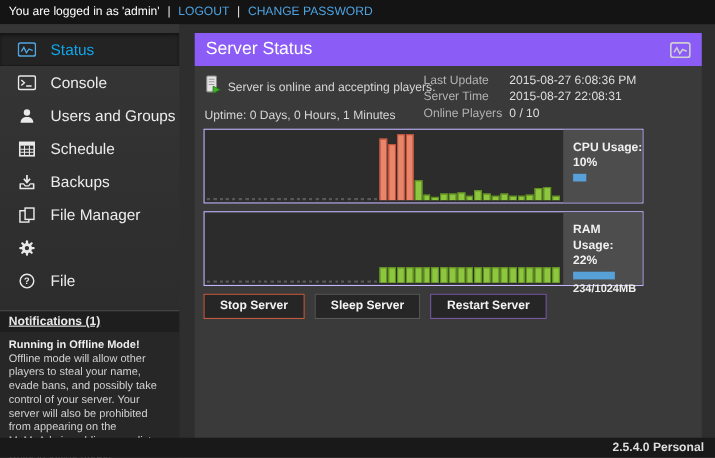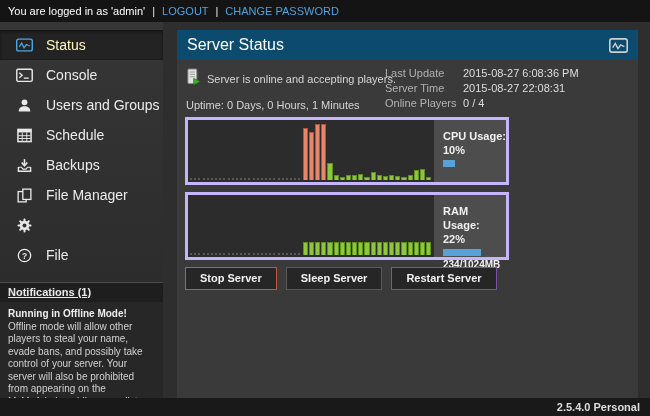--- a/index.html
+++ b/index.html
@@ -10,47 +10,47 @@
           color:#fff;font-size:11px;font-weight:normal;line-height:22px;padding-left:8px;box-sizing:border-box;}
   .topbar a{color:#4da2e0;text-decoration:none;cursor:pointer;}
   .topbar .sep{color:#e8e8e8;margin:0 4px;}
   
   .sidebar{position:absolute;left:0;top:22px;width:163px;bottom:18px;
            background:linear-gradient(#363636,#282828);display:flex;flex-direction:column;}
   .menu{padding-top:8px;}
   .menu-item{height:30px;display:flex;align-items:center;padding-left:15px;color:#ececec;
              font-size:14px;cursor:pointer;}
   .menu-item .icn{width:18px;height:17px;margin-right:13px;display:flex;align-items:center;justify-content:center;color:#e9e9e9;}
-  .menu-item.active{background:#232323;color:#fef9c3;box-shadow:inset 0 2px 3px rgba(0,0,0,.45), inset 0 -1px 0 #1c1c1c;}
+  .menu-item.active{background:#232323;color:#0ea5e9;box-shadow:inset 0 2px 3px rgba(0,0,0,.45), inset 0 -1px 0 #1c1c1c;}
   .menu-item.active .icn{color:#4fa6dd;}
   .notifications{margin-top:12px;flex:1;display:flex;flex-direction:column;}
   .notif-header{background:#1e1e1e;border-top:1px solid #4a4a4a;padding:3px 8px 4px 8px;
                 font-size:11px;font-weight:bold;color:#eaeaea;text-decoration:underline;}
   .notif-body{background:#272727;flex:1;padding:6px 8px;font-size:10px;line-height:12.5px;color:#d2d2d2;}
   .notif-title{font-weight:bold;color:#eee;}
   
   .footer{position:absolute;left:0;bottom:0;right:0;height:18px;background:#191919;color:#dedede;
           font-size:11px;font-weight:bold;line-height:18px;text-align:right;padding-right:10px;box-sizing:border-box;}
   
   .main{position:absolute;left:163px;top:22px;right:0;bottom:18px;}
   .panel{position:absolute;left:14px;top:8px;width:461px;bottom:0;}
-  .panel-header{height:30px;background:#0c4a6e;color:#fff;display:flex;align-items:center;
+  .panel-header{height:30px;background:#8b5cf6;color:#fff;display:flex;align-items:center;
                 padding:0 10px;font-size:16px;}
   .panel-header .hicn{margin-left:auto;color:#cfcfcf;display:flex;}
   .panel-body{position:absolute;top:30px;left:0;right:0;bottom:0;background:#3a3a3a;}
   .status-row{position:absolute;left:10px;top:8px;display:flex;align-items:center;}
   .status-row .msg{margin-left:6px;font-size:11px;color:#d6d6d6;}
   .uptime{position:absolute;left:9px;top:39px;font-size:11px;color:#d6d6d6;}
   .info{position:absolute;left:208px;top:7px;font-size:11px;}
   .info .row{display:flex;margin-bottom:3px;}
   .info .lbl{width:78px;color:#b2b2b2;}
   .info .val{color:#dedede;}
   
-  .chart{position:absolute;left:8px;width:324px;height:68px;background:#2c2c2c;
-         border:3px solid #c4b5fd;box-sizing:border-box;}
+  .chart{position:absolute;left:8px;width:400px;height:68px;background:#2c2c2c;
+         border:1px solid #c4b5fd;box-sizing:border-box;}
   .chart.cpu{top:57px;}
   .chart.ram{top:132px;}
   .plot{position:absolute;left:2px;right:74px;top:2px;bottom:2px;display:flex;align-items:flex-end;}
   .bar{flex:1 1 0;margin-right:1px;box-sizing:border-box;border:1px solid transparent;border-bottom:none;}
   .bar--zero{height:2px !important;border:none !important;
              background:linear-gradient(to right,#575757 60%,transparent 60%) !important;}
   .legend{position:absolute;right:0;top:0;bottom:0;width:72px;background:#4d4d4d;
           padding:9px 0 0 9px;box-sizing:border-box;font-size:11px;font-weight:bold;
           color:#f0f0f0;line-height:14px;}
   .legend .swatch{height:7px;margin-top:3px;margin-bottom:2px;}
@@ -212,21 +212,21 @@
           <div class="row">
             <span class="lbl">Last Update</span>
             <span class="val">2015-08-27 6:08:36 PM</span>
           </div>
           <div class="row">
             <span class="lbl">Server Time</span>
             <span class="val">2015-08-27 22:08:31</span>
           </div>
           <div class="row">
             <span class="lbl">Online Players</span>
-            <span class="val">0 / 4</span>
+            <span class="val">0 / 10</span>
           </div>
         </div>
 
         <div class="chart cpu">
           <div class="plot">
               <div class="bar bar--zero"></div>
               <div class="bar bar--zero"></div>
               <div class="bar bar--zero"></div>
               <div class="bar bar--zero"></div>
               <div class="bar bar--zero"></div>

